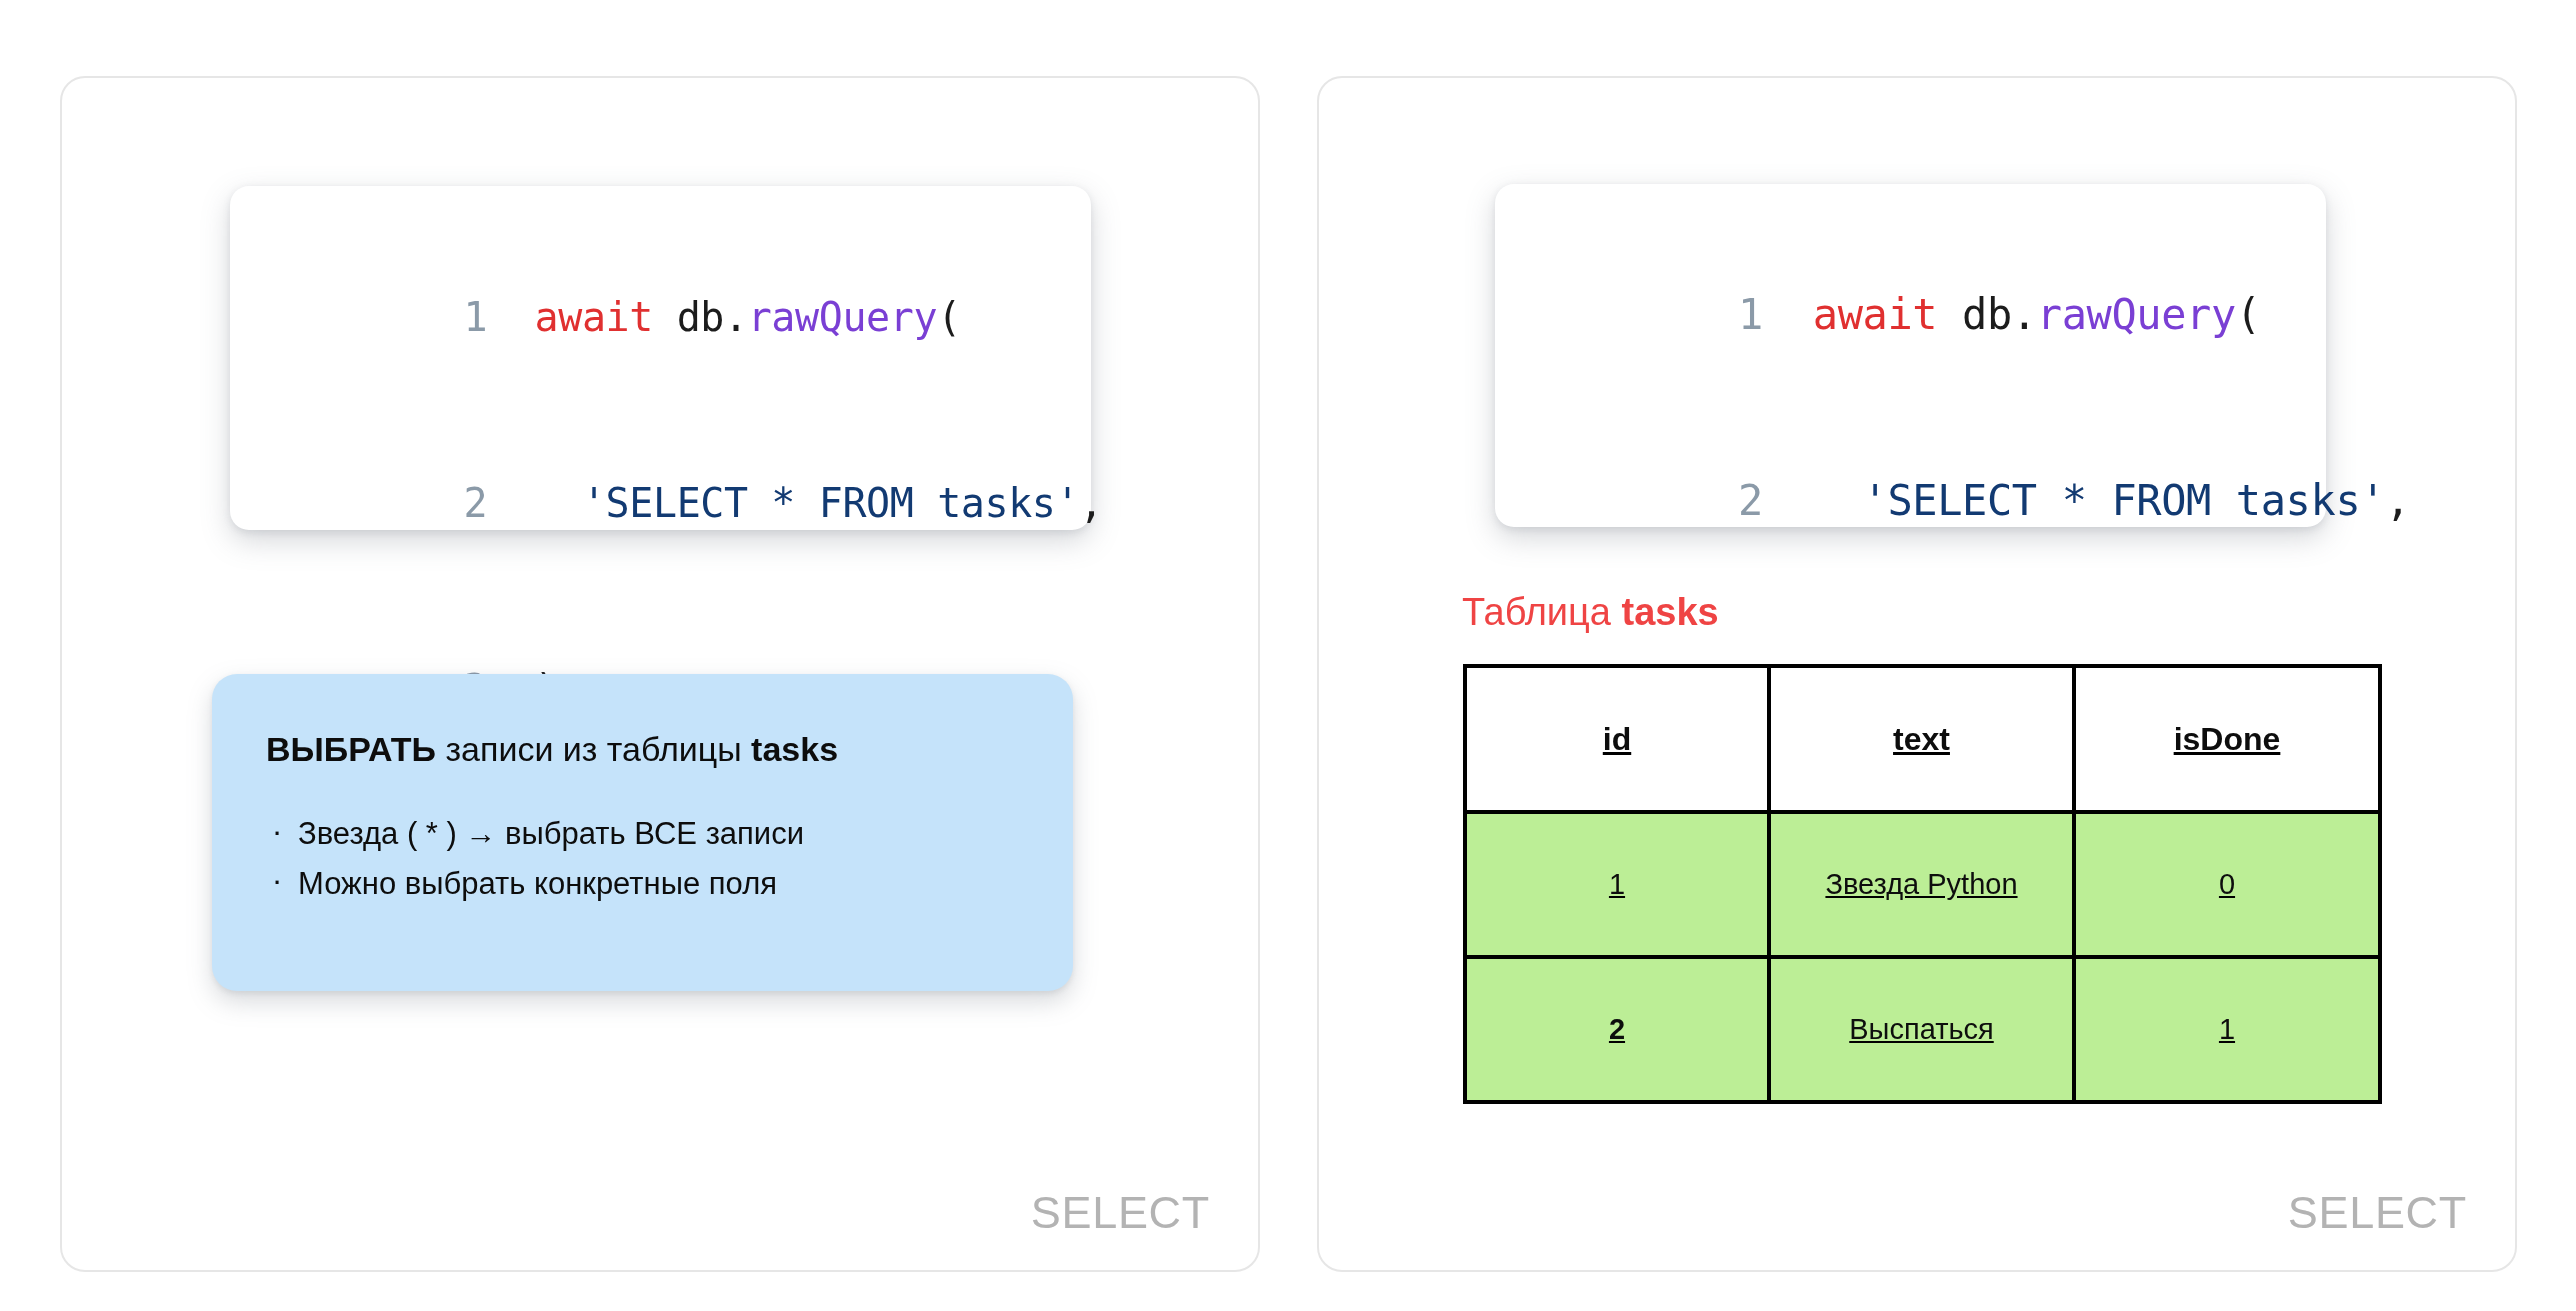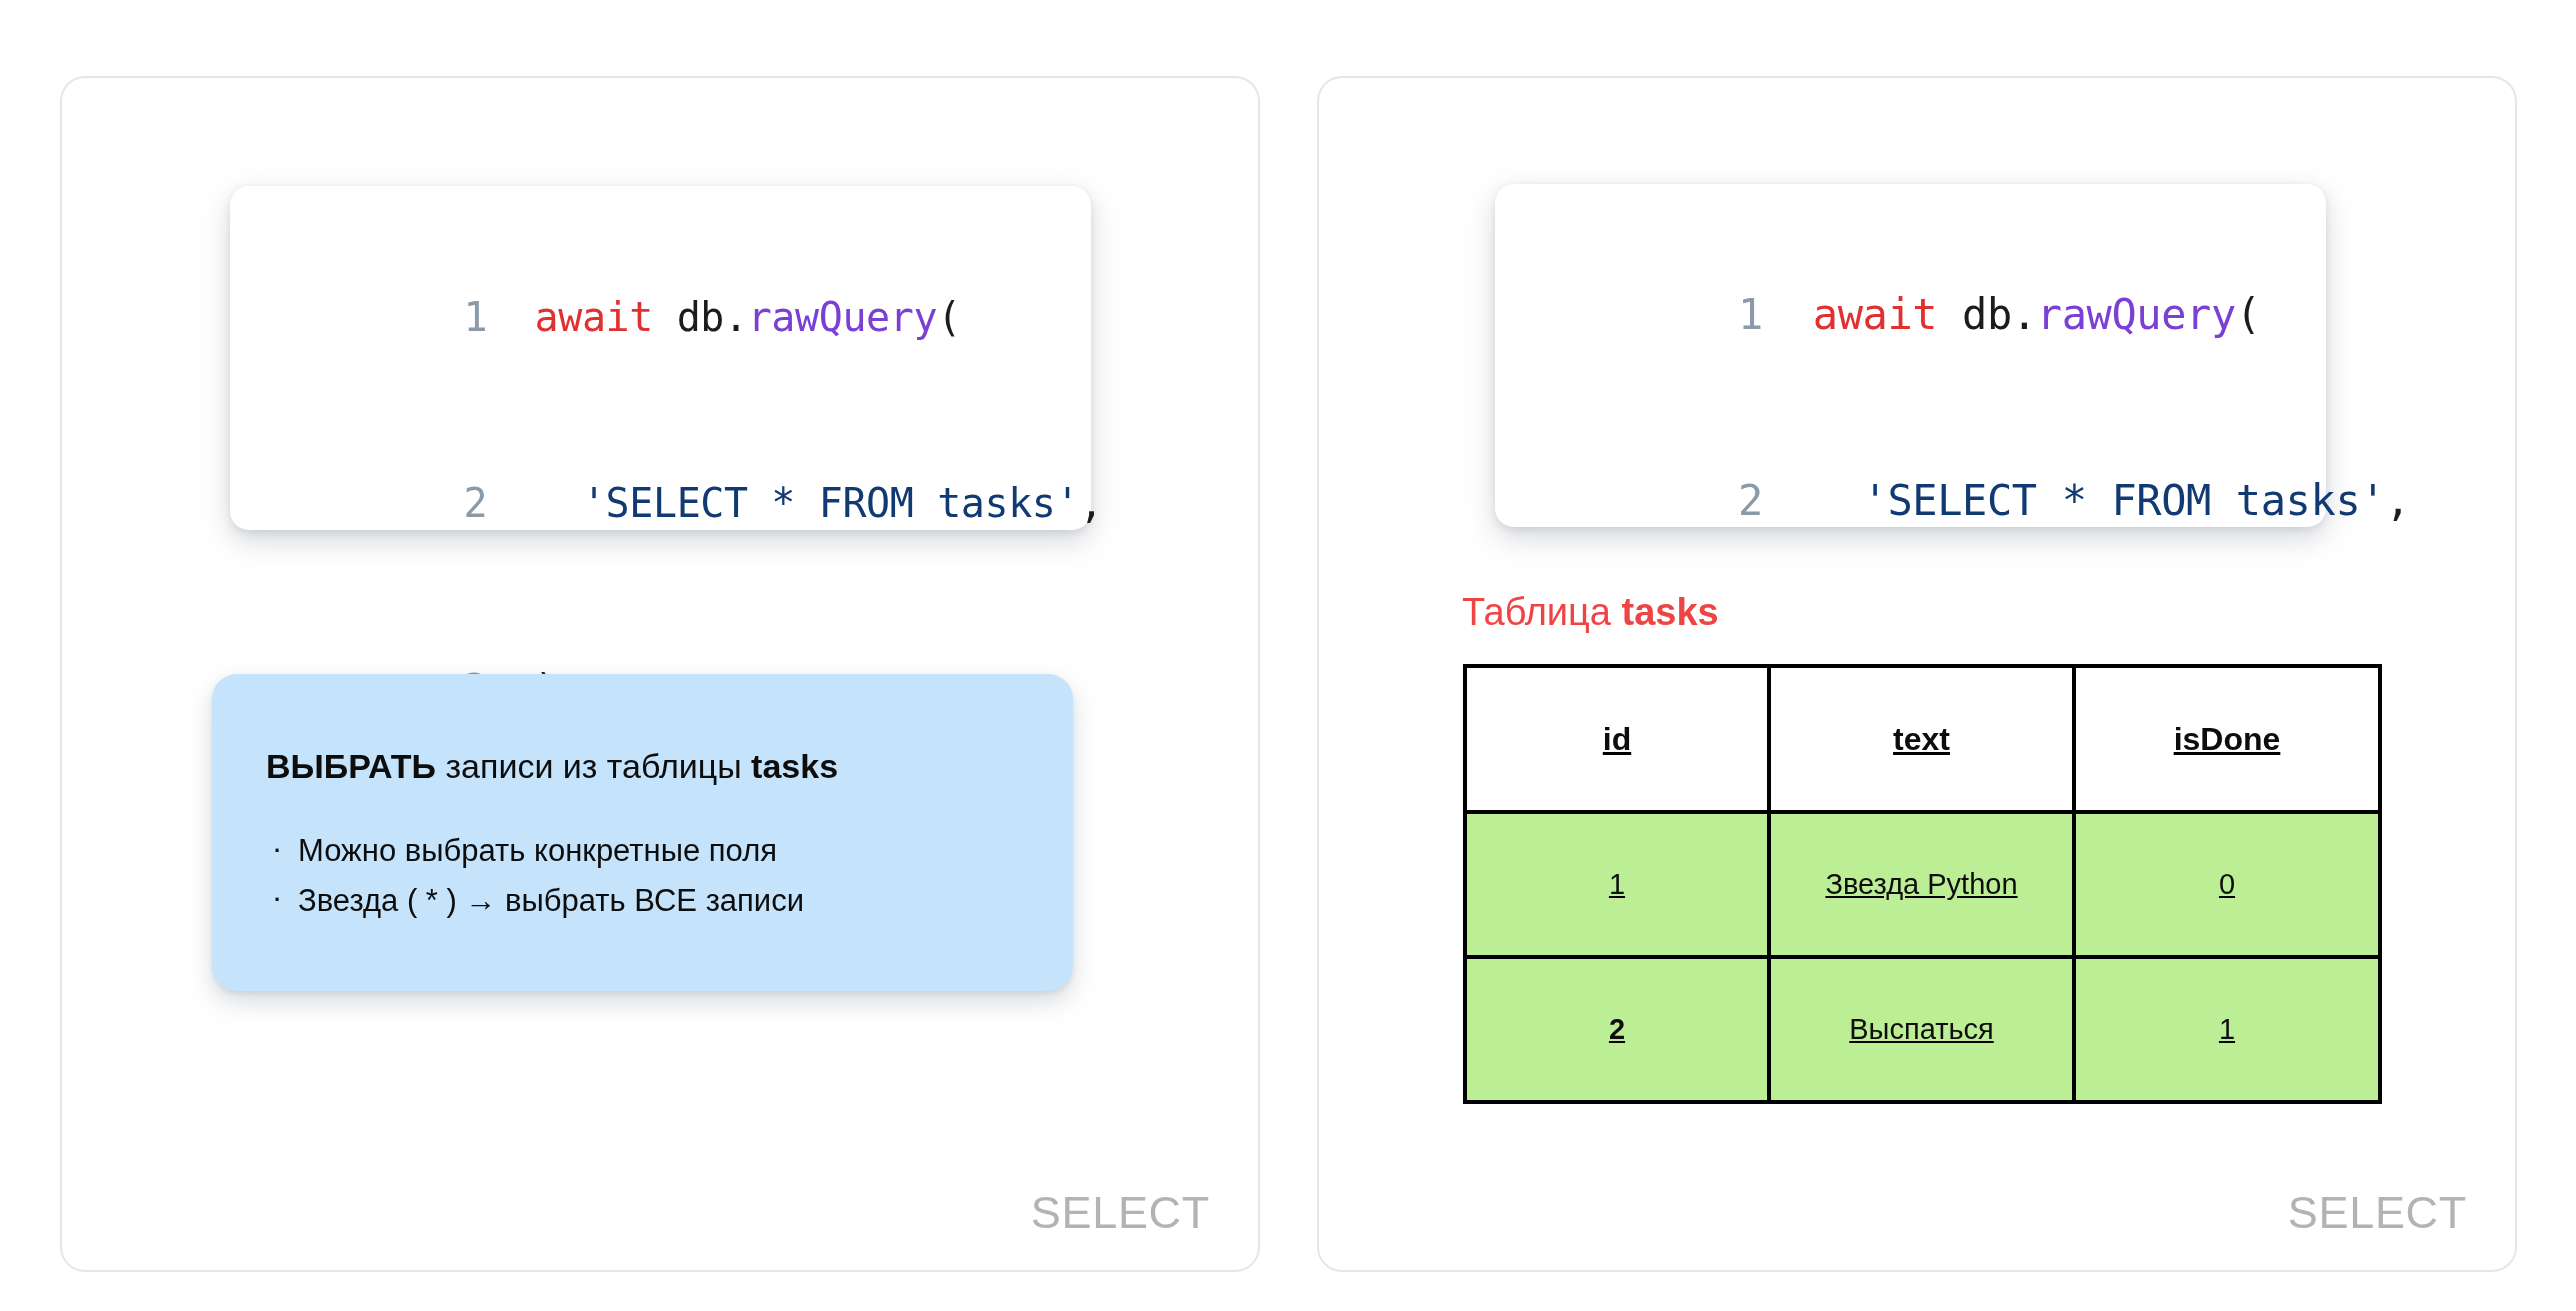--- a/index.html
+++ b/index.html
@@ -70,21 +70,21 @@
     position: absolute;
     left: 150px;
     top: 596px;
     width: 861px;
     height: 317px;
     background: #c5e3fa;
     border-radius: 25px;
     box-shadow: 0 10.2px 25px rgba(120,125,135,0.28),
                 0 2.2px 5.8px rgba(120,125,135,0.14);
     box-sizing: border-box;
-    padding: 72px 54px 0 54px;
+    padding: 55px 54px 0 54px;
   }
   .callout-title {
     font-size: 34px;
     color: #0d0d0d;
     line-height: 1.18;
     margin-bottom: 45px;
   }
   .callout-title b { font-weight: 700; }
   .callout-list {
     list-style: none;
@@ -182,22 +182,22 @@
       <div class="code-line">
         <span class="ln">3</span><span>  </span><span class="tok-pun">);</span>
       </div>
     </div>
 
     <div class="callout">
       <div class="callout-title">
         <b>ВЫБРАТЬ</b><span> записи из таблицы </span><b>tasks</b>
       </div>
       <ul class="callout-list">
+        <li>Звезда ( * ) → выбрать ВСЕ записи</li>
         <li>Можно выбрать конкретные поля</li>
-        <li>Звезда ( * ) → выбрать ВСЕ записи</li>
       </ul>
     </div>
 
     <div class="watermark">SELECT</div>
   </div>
 
   <div class="card card-right">
 
     <div class="code-box code-right">
       <div class="code-line">

